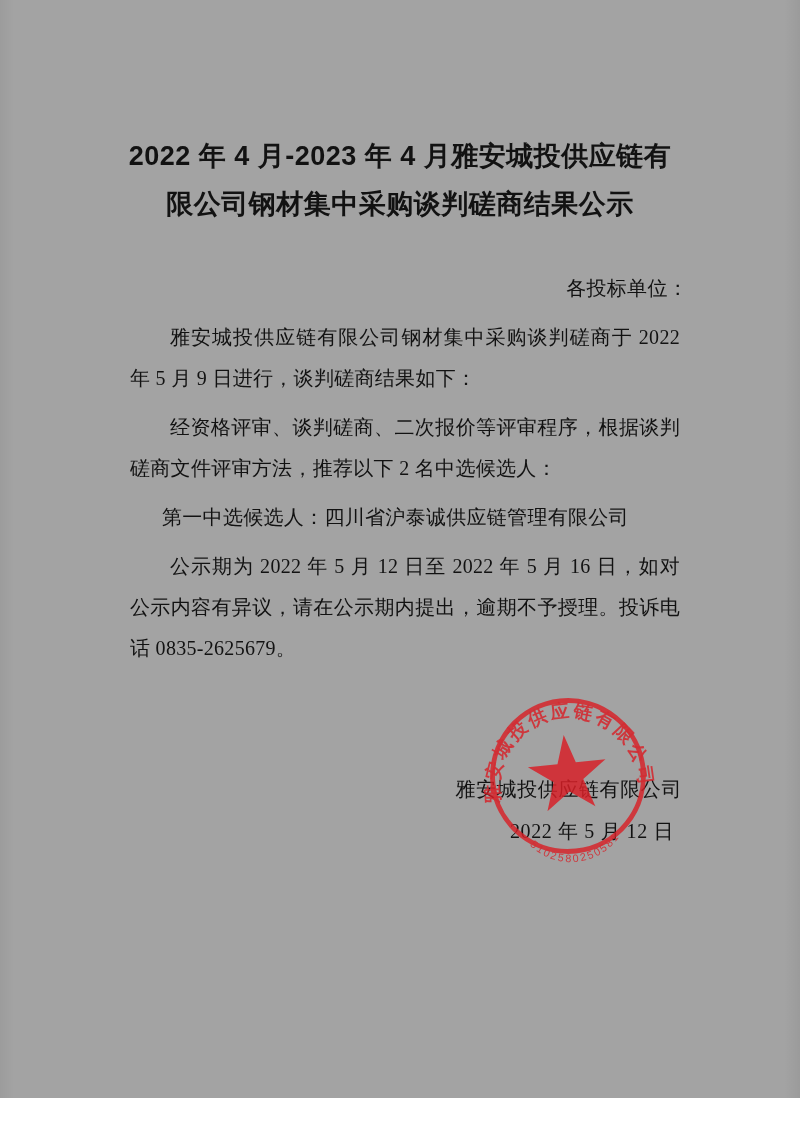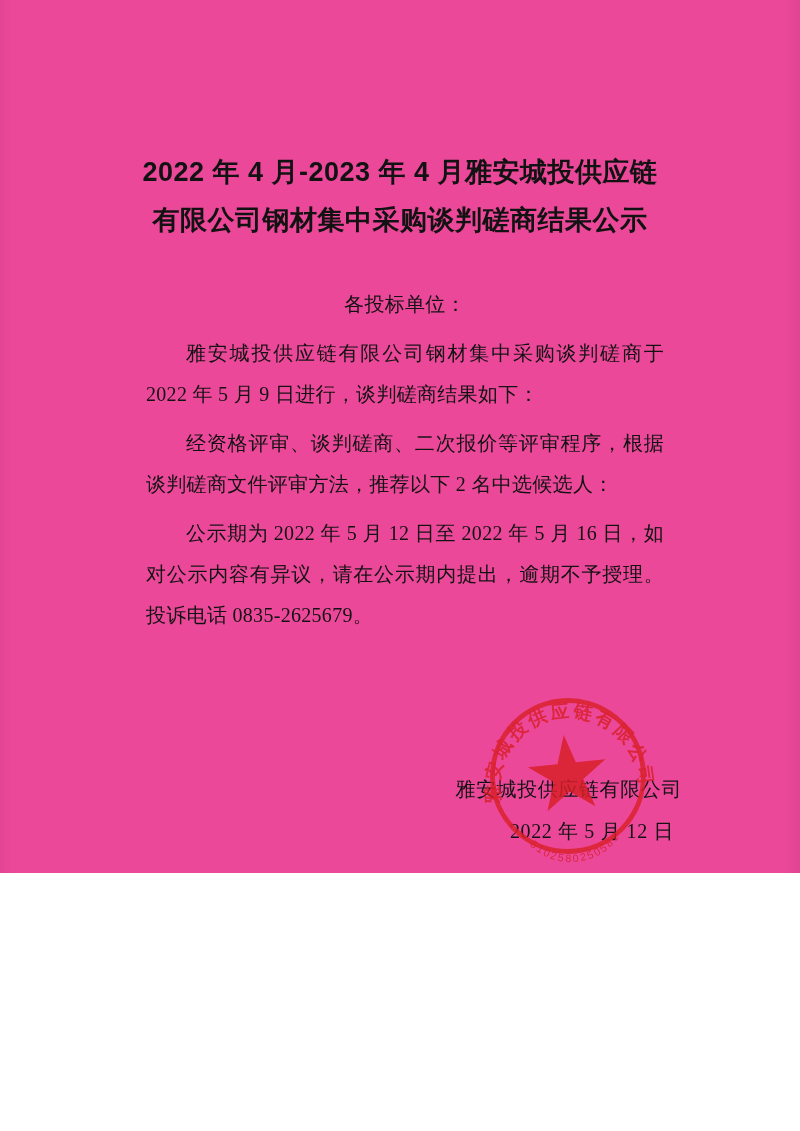--- a/index.html
+++ b/index.html
@@ -12,24 +12,24 @@
     background: #ffffff;
     font-family: "Liberation Serif", "DejaVu Serif", serif;
     color: #111111;
     overflow: hidden;
     position: relative;
   }
 
   .page {
     position: relative;
     width: 800px;
-    height: 873px;
+    height: 1098px;
     box-sizing: border-box;
-    padding: 16px;
-    background: #ec4899;
+    padding: 0;
+    background: #a3a3a3;
   }
 
   
   .page::before {
     content: "";
     position: absolute;
     left: 0; top: 0; bottom: 0;
     width: 14px;
     background: linear-gradient(to right, rgba(0,0,0,0.045), rgba(0,0,0,0));
     pointer-events: none;
@@ -58,21 +58,21 @@
   .body-block {
     padding: 40px 112px 0 122px;
     font-size: 20px;
     line-height: 41px;
     color: #121212;
     letter-spacing: 0.3px;
   }
 
   .salutation {
     margin: 0 0 2px 0;
-    text-align: center;
+    text-align: right;
   }
 
   .para {
     margin: 8px;
     text-indent: 2em;
     text-align: justify;
     text-justify: inter-ideograph;
   }
 
   .cand-line {
@@ -122,20 +122,21 @@
   <h1 class="doc-title">2022 年 4 月-2023 年 4 月雅安城投供应链有限公司钢材集中采购谈判磋商结果公示</h1>
 
   <div class="body-block">
 
     <p class="salutation">各投标单位：</p>
 
     <p class="para">雅安城投供应链有限公司钢材集中采购谈判磋商于 2022 年 5 月 9 日进行，谈判磋商结果如下：</p>
 
     <p class="para">经资格评审、谈判磋商、二次报价等评审程序，根据谈判磋商文件评审方法，推荐以下 2 名中选候选人：</p>
 
+    <p class="cand-line">第一中选候选人：四川省沪泰诚供应链管理有限公司</p>
 
 
     <p class="para">公示期为 2022 年 5 月 12 日至 2022 年 5 月 16 日，如对公示内容有异议，请在公示期内提出，逾期不予授理。投诉电话 0835-2625679。</p>
 
   </div>
 
   <div class="signature">
     <span class="sig-line">雅安城投供应链有限公司</span>
     <span class="sig-line sig-date">2022 年 5 月 12 日</span>
   </div>

